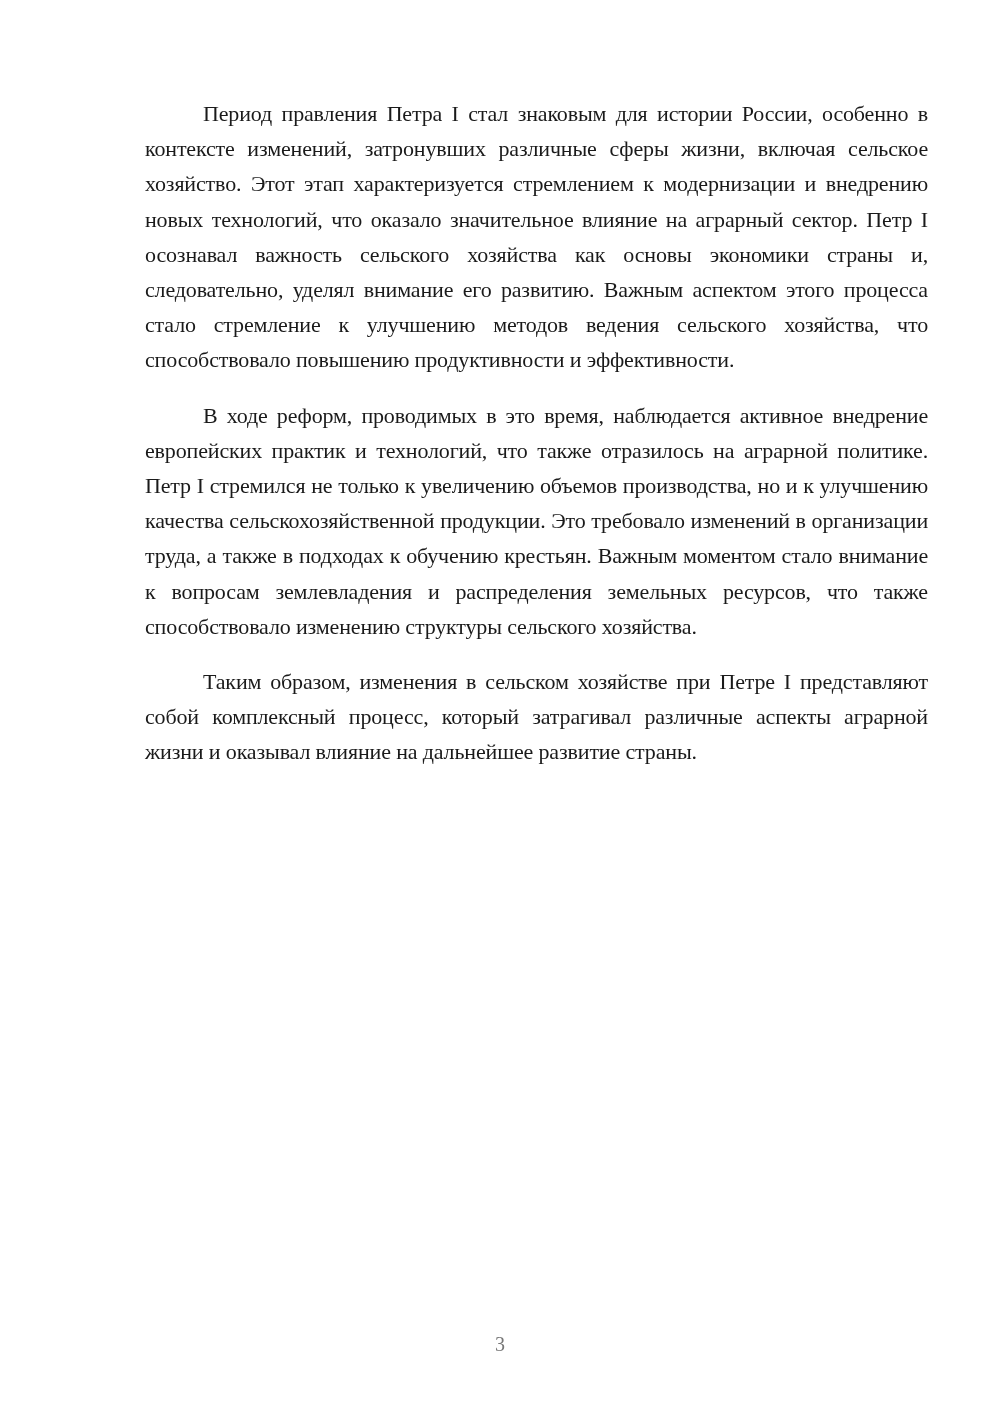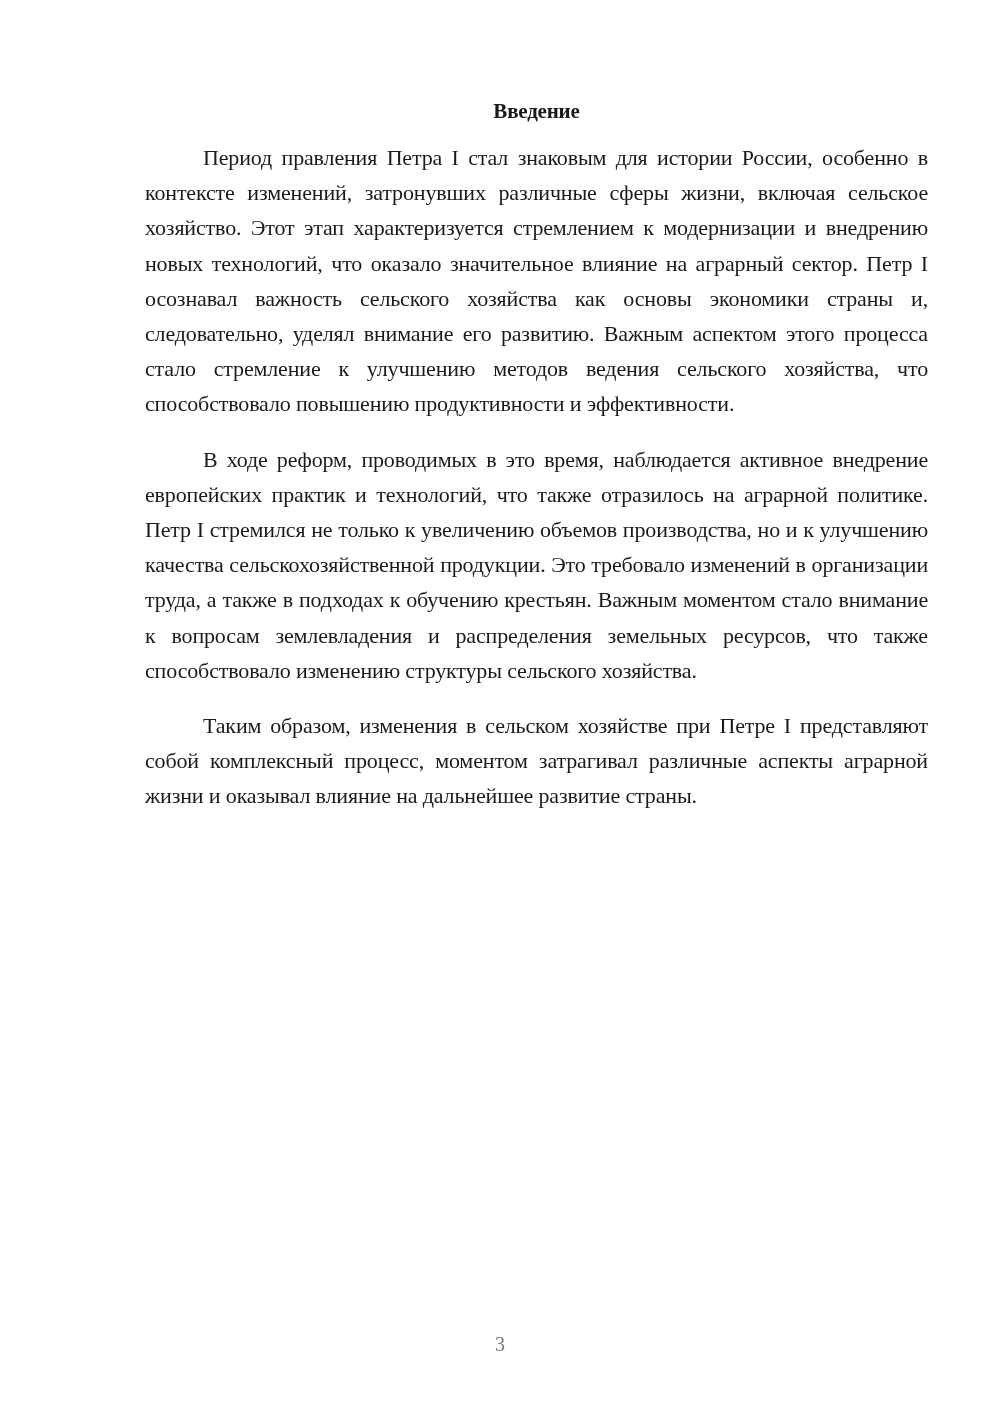--- a/index.html
+++ b/index.html
@@ -45,19 +45,18 @@
       text-align: center;
       font-size: 20px;
       color: #777777;
       font-family: "Liberation Serif", "DejaVu Serif", serif;
     }
   </style>
 </head>
 <body>
 
 <div class="page">
-  <h1 class="title">Введение</h1>
   <p class="para">Период правления Петра I стал знаковым для истории России, особенно в контексте изменений, затронувших различные сферы жизни, включая сельское хозяйство. Этот этап характеризуется стремлением к модернизации и внедрению новых технологий, что оказало значительное влияние на аграрный сектор. Петр I осознавал важность сельского хозяйства как основы экономики страны и, следовательно, уделял внимание его развитию. Важным аспектом этого процесса стало стремление к улучшению методов ведения сельского хозяйства, что способствовало повышению продуктивности и эффективности.</p>
   <p class="para">В ходе реформ, проводимых в это время, наблюдается активное внедрение европейских практик и технологий, что также отразилось на аграрной политике. Петр I стремился не только к увеличению объемов производства, но и к улучшению качества сельскохозяйственной продукции. Это требовало изменений в организации труда, а также в подходах к обучению крестьян. Важным моментом стало внимание к вопросам землевладения и распределения земельных ресурсов, что также способствовало изменению структуры сельского хозяйства.</p>
-  <p class="para">Таким образом, изменения в сельском хозяйстве при Петре I представляют собой комплексный процесс, моментом затрагивал различные аспекты аграрной жизни и оказывал влияние на дальнейшее развитие страны.</p>
+  <p class="para">Таким образом, изменения в сельском хозяйстве при Петре I представляют собой комплексный процесс, который затрагивал различные аспекты аграрной жизни и оказывал влияние на дальнейшее развитие страны.</p>
 </div>
 
 <div class="page-number">3</div>
 
 </body></html>

